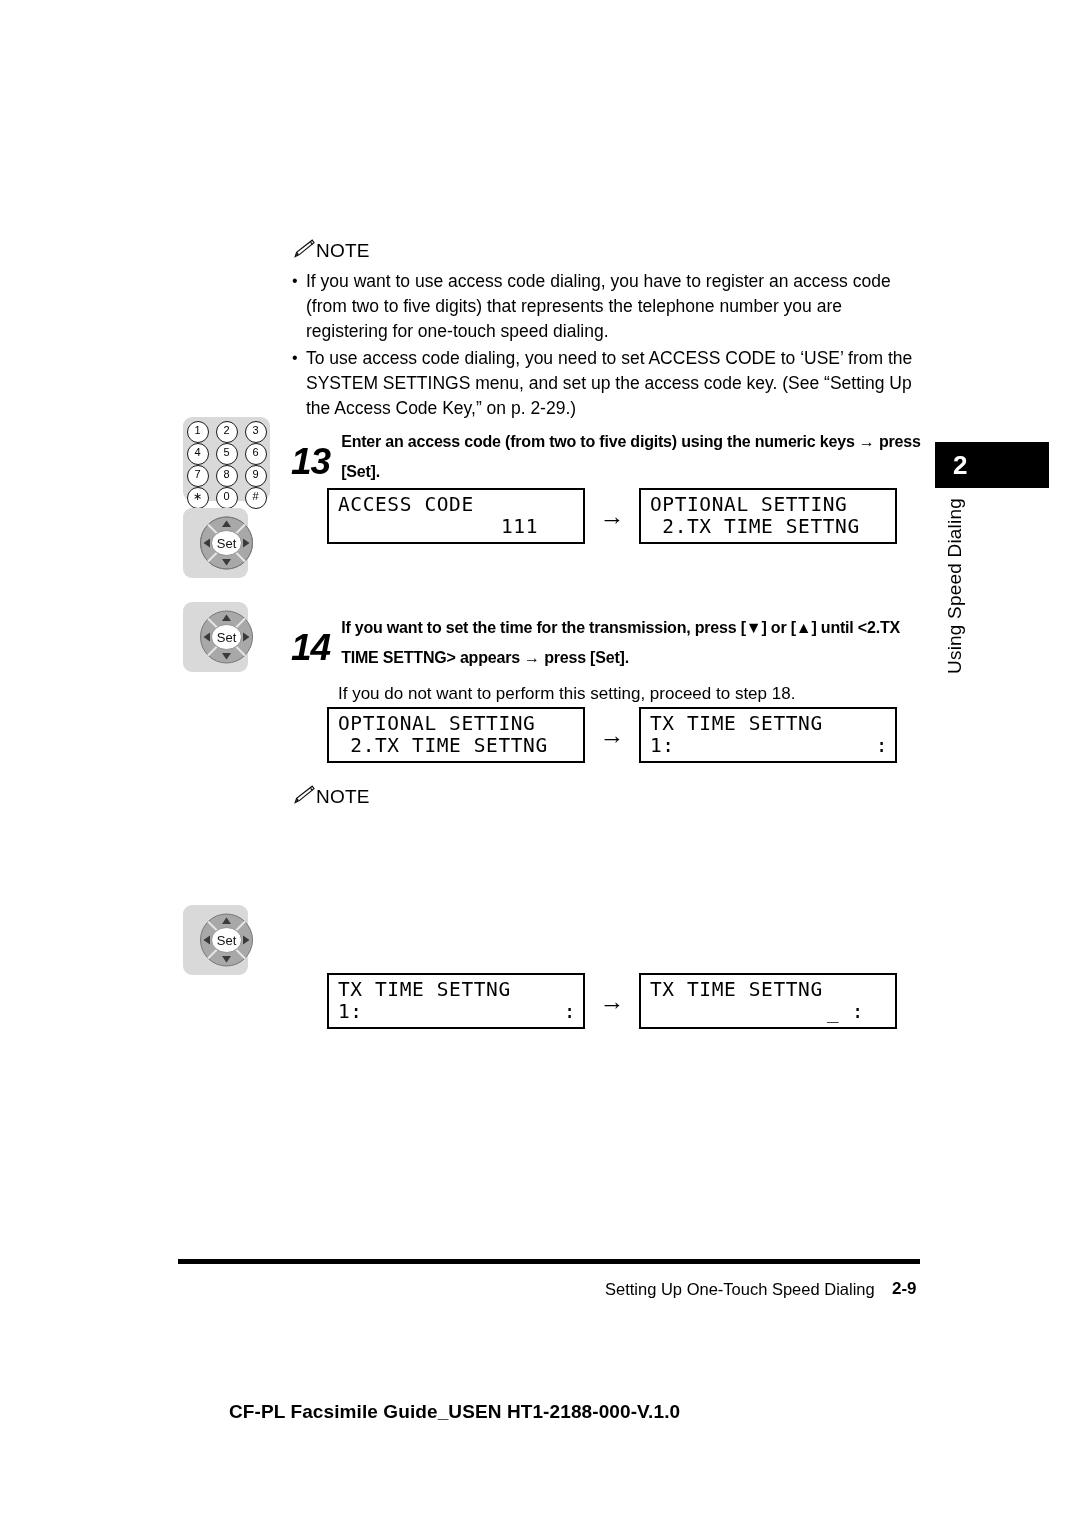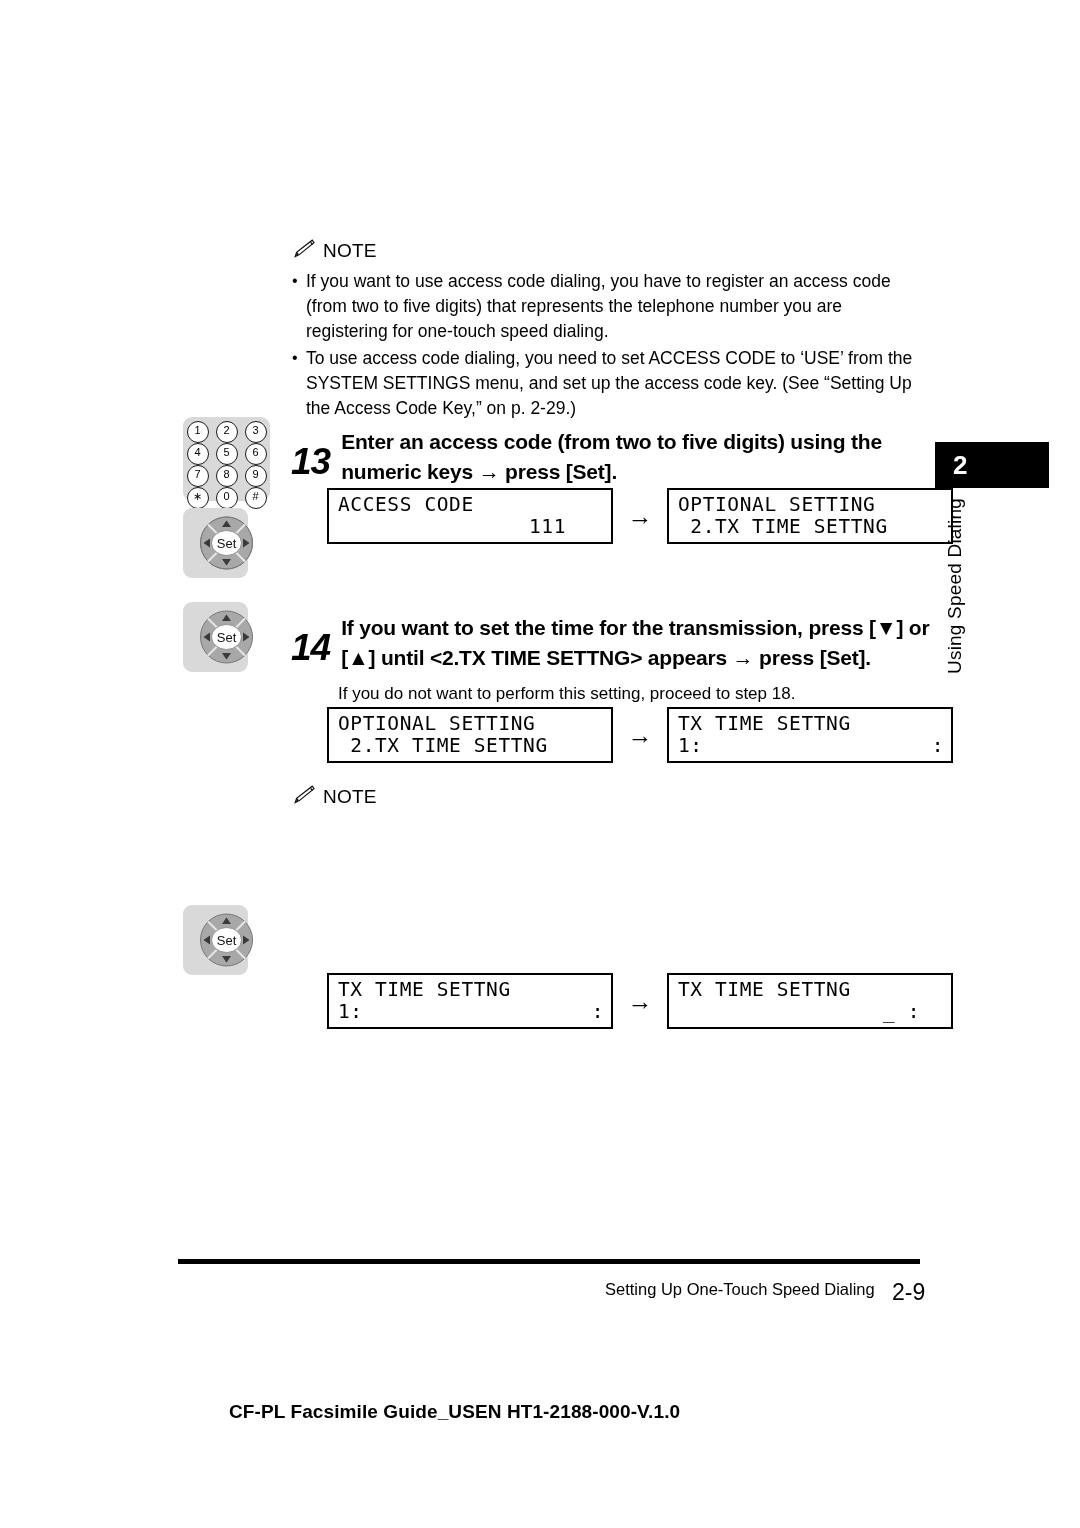--- a/index.html
+++ b/index.html
@@ -19,21 +19,20 @@
   .page {
     position: absolute;
     inset: 0;
   }
 
   
   .note-block { position: absolute; }
   .note-head {
     display: flex;
     align-items: center;
-    gap: 7px;
     margin-bottom: 5px;
   }
   .pencil-icon { display: block; }
   .note-title {
     font-size: 19px;
     letter-spacing: 0.2px;
   }
   .note-list {
     margin: 0;
     padding: 0;
@@ -65,21 +64,21 @@
     font-size: 37px;
     font-weight: bold;
     font-style: italic;
     line-height: 33px;
     margin-right: 11px;
     flex: 0 0 auto;
     letter-spacing: -1px;
     margin-top: 21px;
   }
   .step-text {
-    font-size: 21px;
+    font-size: 16px;
     font-weight: bold;
     line-height: 30px;
     letter-spacing: -0.2px;
     max-width: 600px;
     padding-top: 3px;
   }
   .step-sub {
     font-size: 17px;
     line-height: 24px;
     margin-top: 9px;
@@ -126,21 +125,21 @@
 
   
   .lcd-row {
     position: absolute;
     display: flex;
     align-items: center;
   }
   .lcd {
     border: 2.5px solid #000000;
     background: #ffffff;
-    width: 286px;
+    width: 258px;
     height: 56px;
     box-sizing: border-box;
     padding: 4px 7px 0 9px;
     font-family: "DejaVu Sans Mono", monospace;
     font-size: 19.5px;
     line-height: 22px;
     letter-spacing: 0.6px;
     position: relative;
     overflow: hidden;
   }
@@ -198,22 +197,22 @@
   .footer-rule {
     position: absolute;
     background: #000000;
   }
   .footer-text {
     position: absolute;
     font-size: 16.5px;
   }
   .footer-page {
     position: absolute;
-    font-size: 23px;
-    font-weight: normal;
+    font-size: 17px;
+    font-weight: bold;
   }
   .caption {
     position: absolute;
     font-size: 19px;
     letter-spacing: 0.1px;
   }
 </style>
 </head>
 <body>
 

